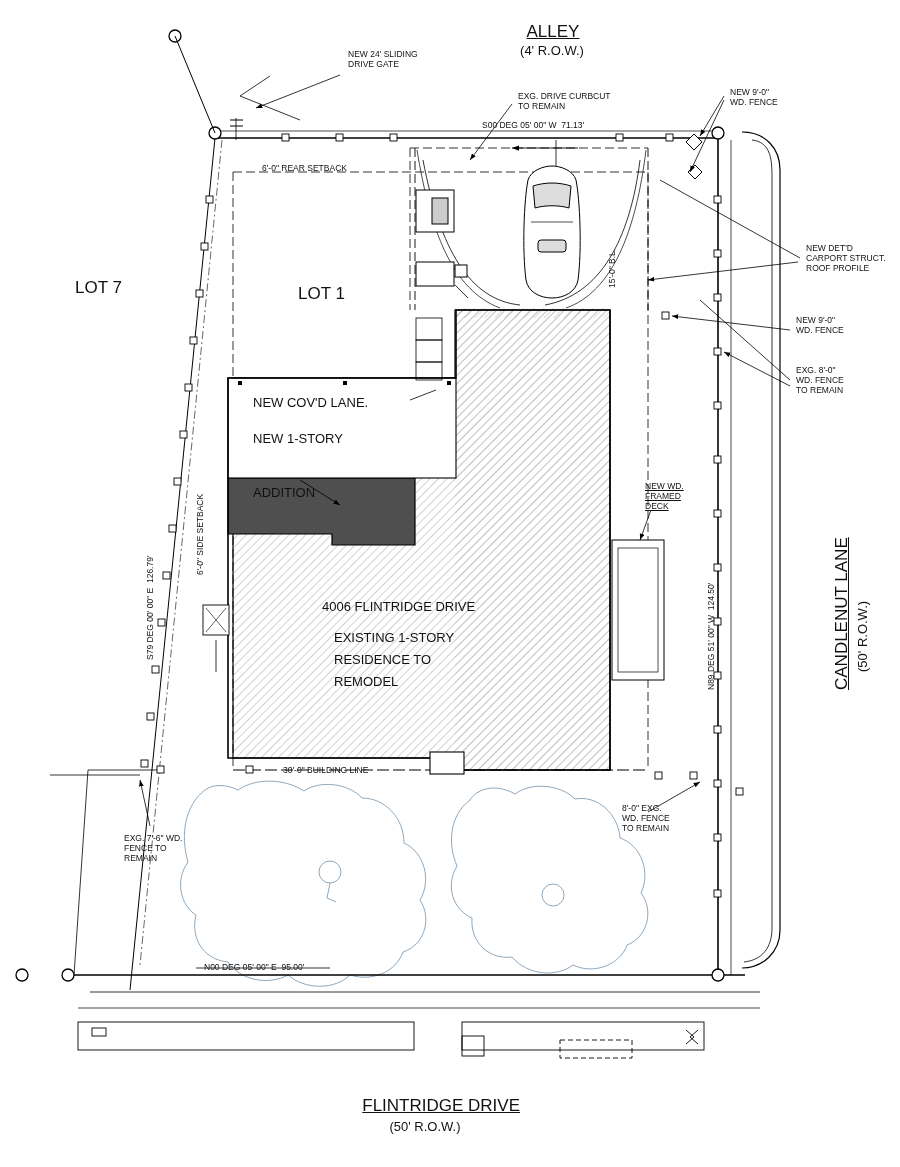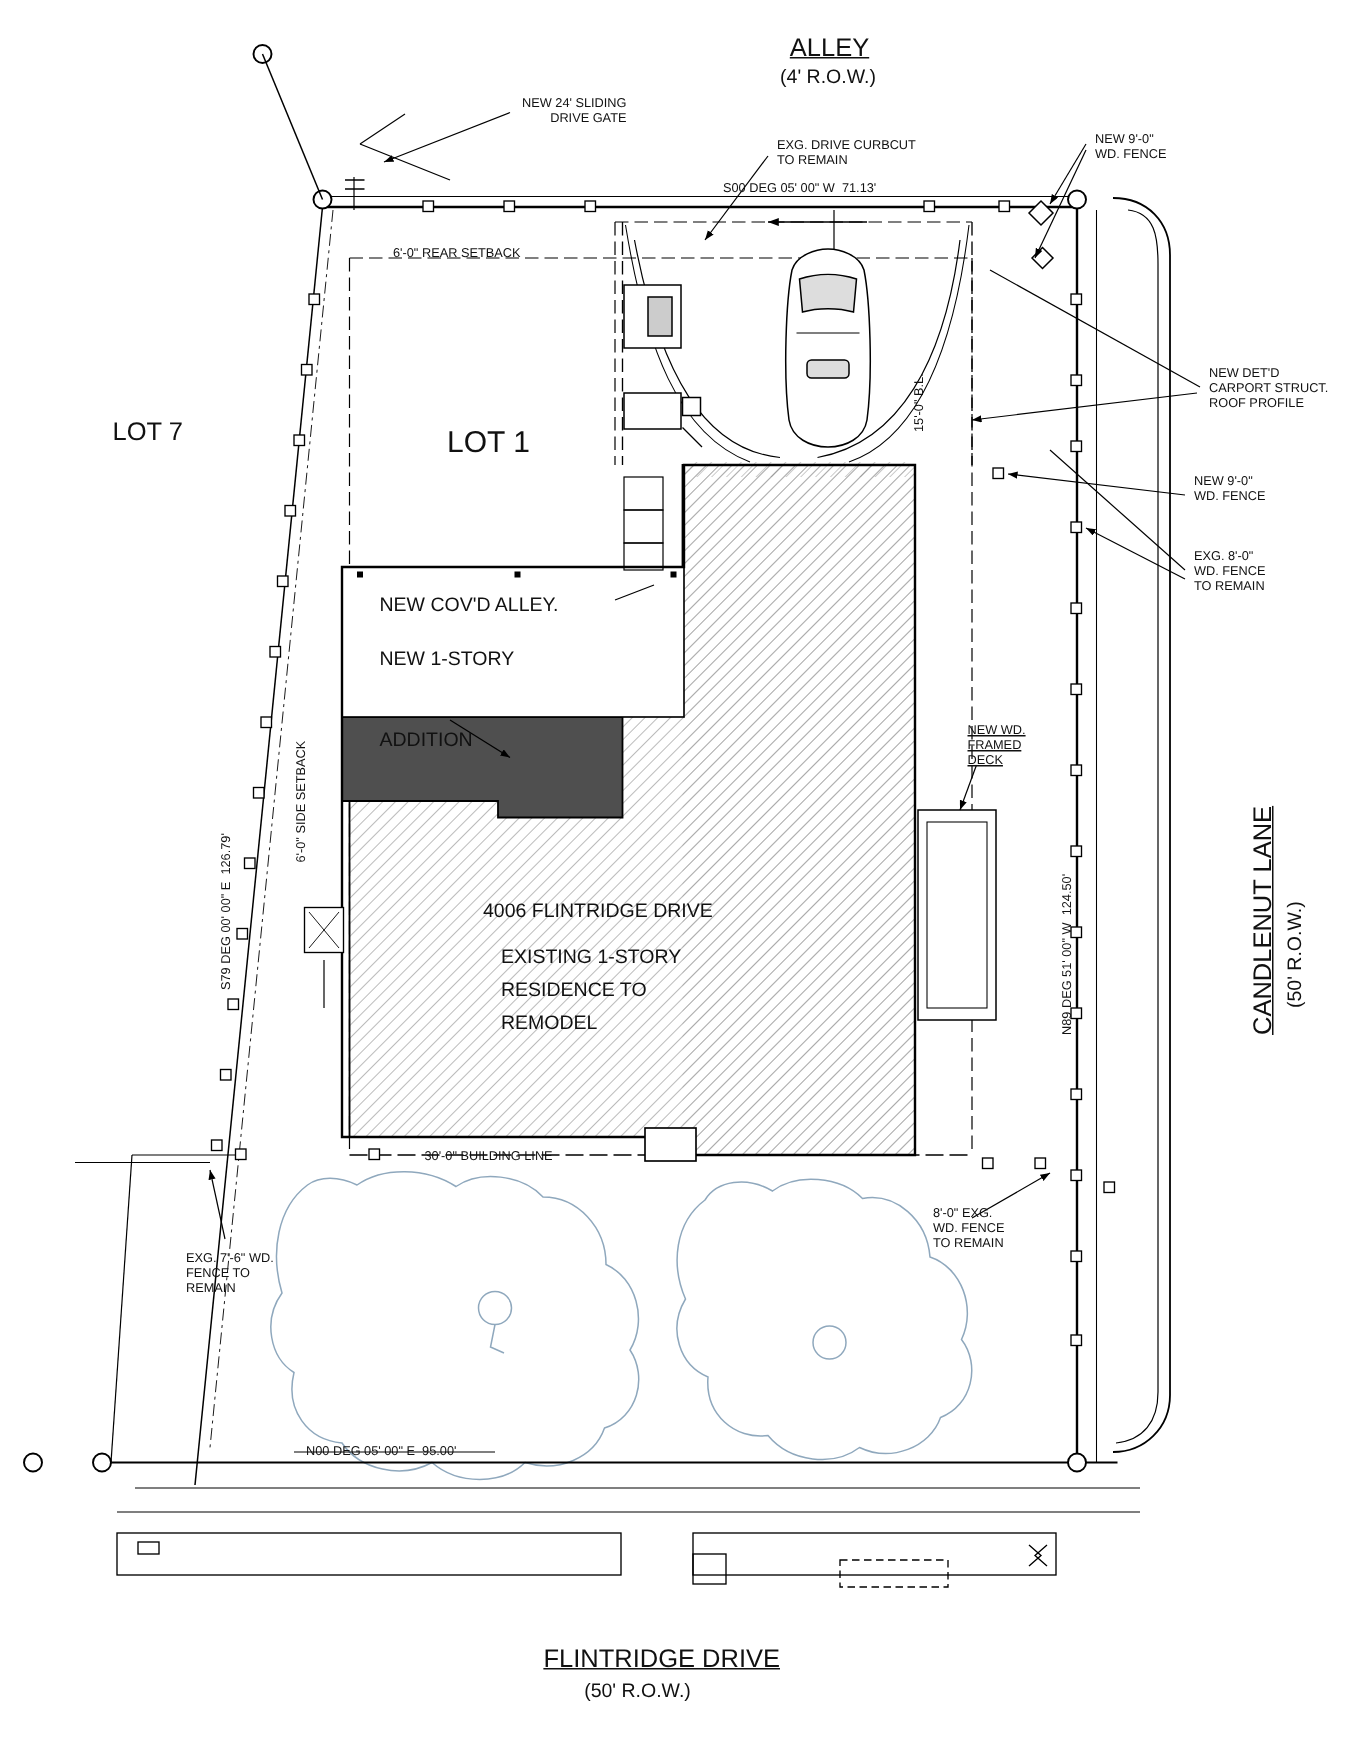--- a/index.html
+++ b/index.html
@@ -5,21 +5,21 @@
   html,body{margin:0;padding:0;background:#ffffff;}
   body{
     width:900px;height:1167px;position:relative;overflow:hidden;
     font-family:"Liberation Sans", sans-serif;
     color:#111;
   }
   #plan{position:absolute;left:0;top:0;width:900px;height:1167px;}
   .lbl{position:absolute;white-space:pre;line-height:1.15;}
   .tiny{font-size:8.5px;}
   .med{font-size:13px;}
-  .big{font-size:20px;}
+  .big{font-size:17px;}
   .xbig{font-size:17px;}
   .ctr{text-align:center;}
   .u{text-decoration:underline;}
   .rot90{transform-origin:0 0;transform:rotate(-90deg);}
 </style>
 </head>
 <body>
 
 <svg id="plan" viewBox="0 0 900 1167">
   <defs>
@@ -276,23 +276,23 @@
 <div class="lbl tiny" style="left:283px;top:766px;">30'-0" BUILDING LINE</div>
 <div class="lbl tiny rot90" style="left:608px;top:288px;">15'-0" B.L.</div>
 
 <div class="lbl med" style="left:322px;top:600px;">4006 FLINTRIDGE DRIVE</div>
 <div class="lbl med" style="left:334px;top:631px;">EXISTING 1-STORY</div>
 <div class="lbl med" style="left:334px;top:653px;">RESIDENCE TO</div>
 <div class="lbl med" style="left:334px;top:675px;">REMODEL</div>
 
 <div class="lbl med" style="left:253px;top:432px;">NEW 1-STORY</div>
 <div class="lbl med" style="left:253px;top:454px;margin-top:32px;">ADDITION</div>
-<div class="lbl med" style="left:253px;top:396px;">NEW COV'D ALLEY.</div>
-
-<div class="lbl tiny" style="left:348px;top:64px;text-align:right;">NEW 24' SLIDING
+<div class="lbl med" style="left:253px;top:396px;">NEW COV'D LANE.</div>
+
+<div class="lbl tiny" style="left:348px;top:50px;">NEW 24' SLIDING
 DRIVE GATE</div>
 <div class="lbl tiny" style="left:518px;top:92px;">EXG. DRIVE CURBCUT
 TO REMAIN</div>
 <div class="lbl tiny" style="left:730px;top:88px;">NEW 9'-0"
 WD. FENCE</div>
 <div class="lbl tiny" style="left:806px;top:244px;">NEW DET'D
 CARPORT STRUCT.
 ROOF PROFILE</div>
 <div class="lbl tiny" style="left:796px;top:316px;">NEW 9'-0"
 WD. FENCE</div>

